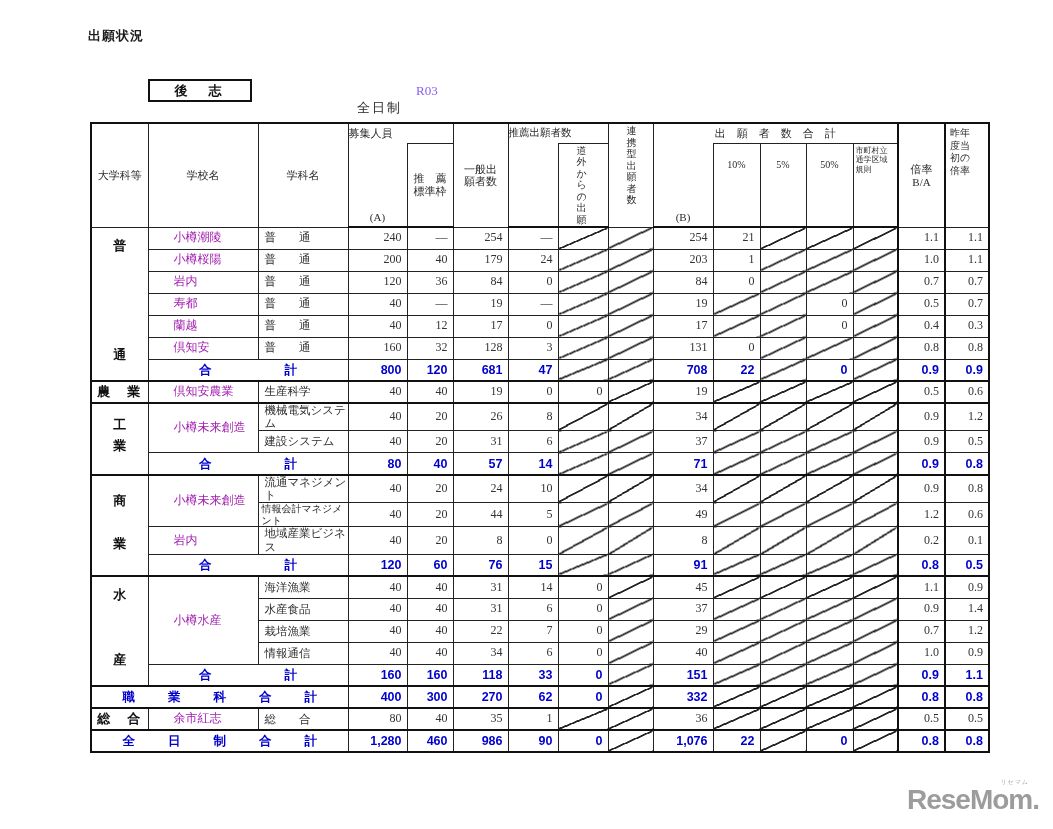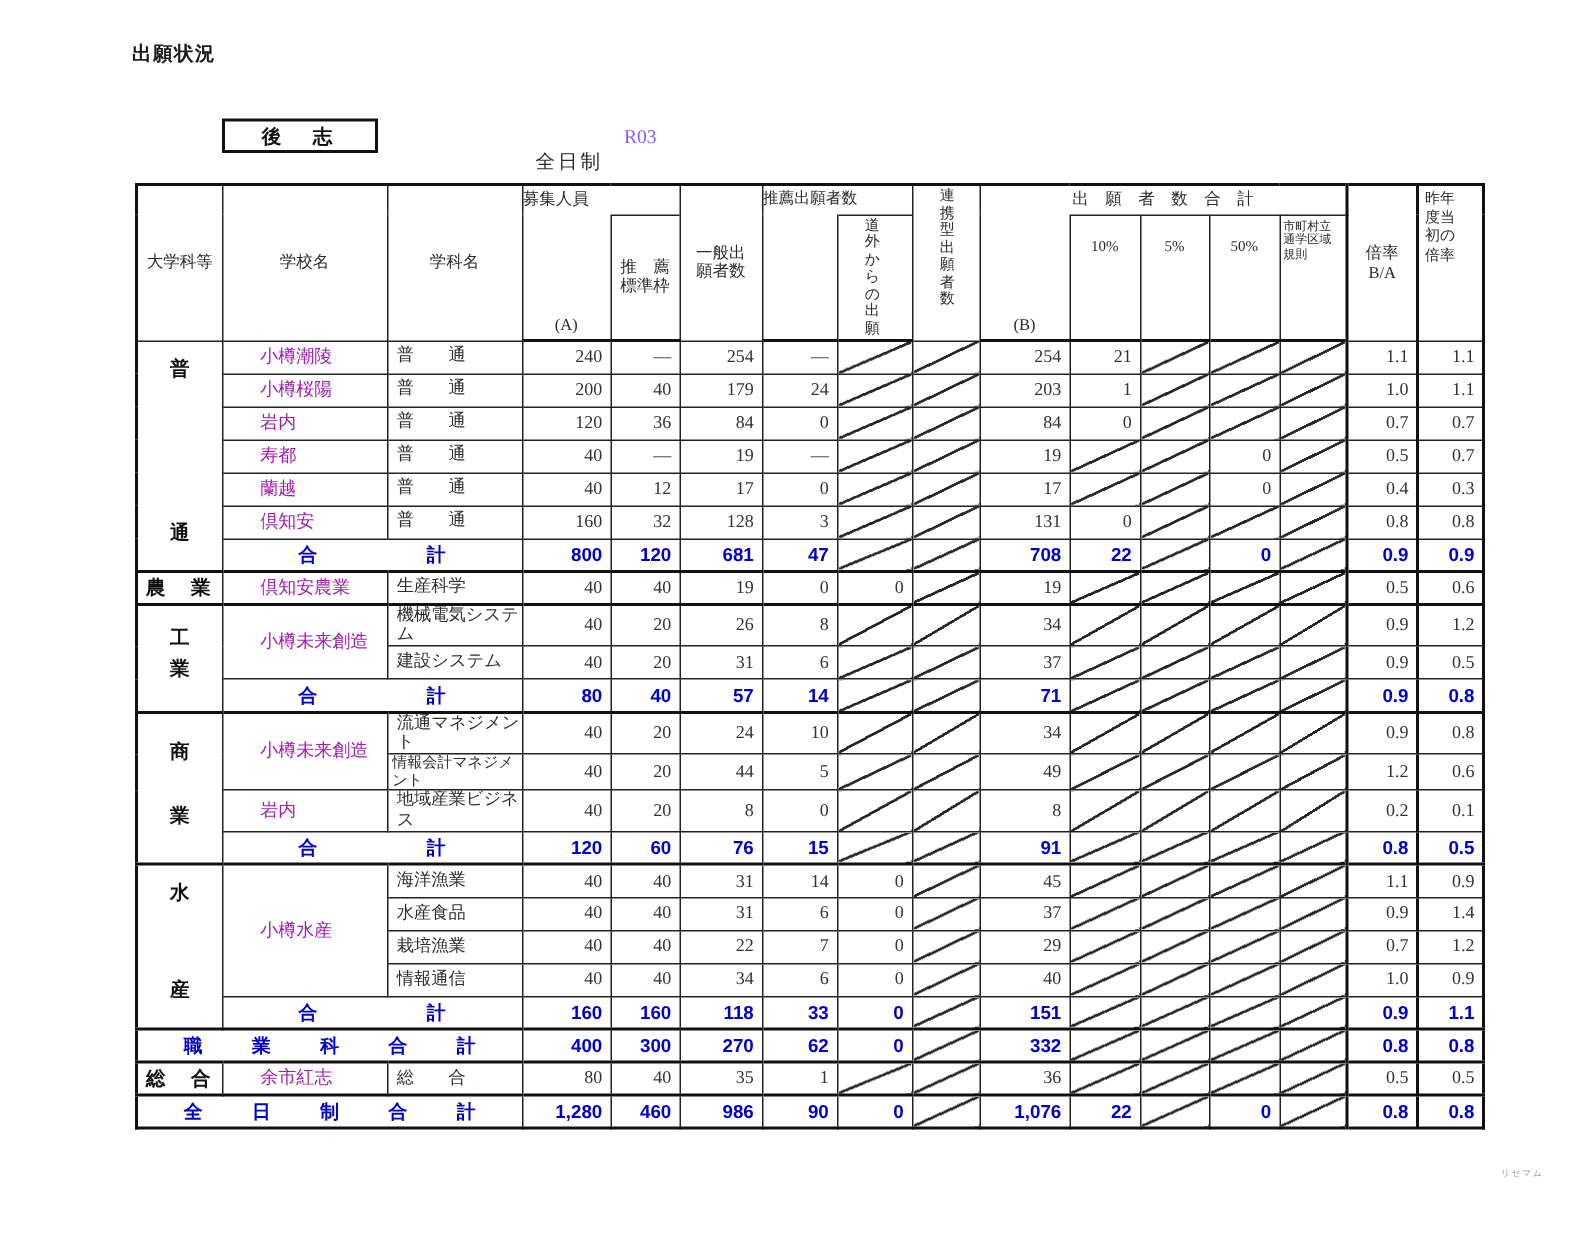--- a/index.html
+++ b/index.html
@@ -589,13 +589,14 @@
         <td class="val">0</td>
         <td class="diag"></td>
         <td class="bl2 val">0.8</td>
         <td class="bl2 val">0.8</td>
       </tr>
     </tbody>
 </table>
 
 <div class="logo">
   <span class="ruby">リセマム</span>
+  <span class="word">ReseMom.</span>
 </div>
 
 </body></html>

